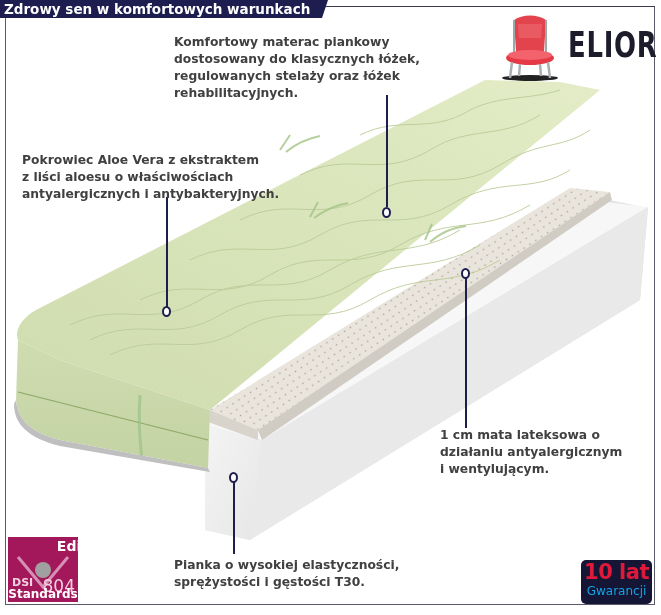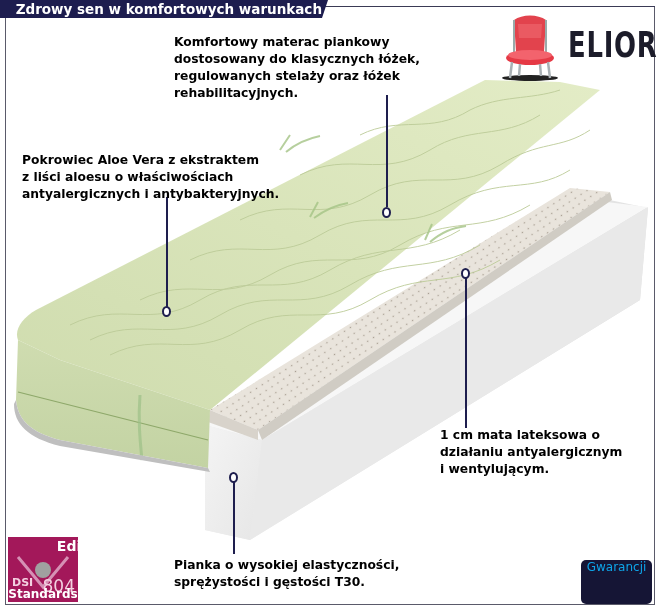--- a/index.html
+++ b/index.html
@@ -1,21 +1,21 @@
 <!DOCTYPE html>
 <html><head>
 <meta charset="utf-8">
 <style>
   html,body{margin:0;padding:0;background:#fff;}
   body{width:661px;height:615px;position:relative;overflow:hidden;font-family:"DejaVu Sans","Liberation Sans",sans-serif;}
   .frame{position:absolute;left:5px;top:6px;width:650px;height:599px;border:1px solid #5a5a6a;box-sizing:border-box;border-top:none;}
   .frame-top{position:absolute;left:325px;top:6px;width:330px;height:0;border-top:1px solid #3a3a55;}
-  .title-bar{position:absolute;left:0;top:0;height:18px;width:322px;background:#1d1d4f;color:#fff;font-weight:bold;font-size:13.5px;line-height:18px;padding-left:4px;box-sizing:border-box;white-space:nowrap;text-align:right;}
+  .title-bar{position:absolute;left:0;top:0;height:18px;width:322px;background:#1d1d4f;color:#fff;font-weight:bold;font-size:13.5px;line-height:18px;padding-left:4px;box-sizing:border-box;white-space:nowrap;}
   .title-bar:after{content:"";position:absolute;right:-6px;top:0;border-top:18px solid #1d1d4f;border-right:6px solid transparent;}
-  .callout{position:absolute;color:#000000;font-weight:bold;font-size:12.3px;line-height:17px;white-space:pre-line;}
+  .callout{position:absolute;color:#404040;font-weight:bold;font-size:12.3px;line-height:17px;white-space:pre-line;}
   .line{position:absolute;width:1.5px;background:#1e1e4e;}
   .dot{position:absolute;width:9px;height:11px;border:2.5px solid #1e1e4e;border-radius:50%;background:#fff;box-sizing:border-box;}
   .logo{position:absolute;left:492px;top:8px;width:150px;height:75px;}
   .logo-text{position:absolute;left:568px;top:24px;font-family:"DejaVu Sans","Liberation Sans",sans-serif;font-weight:bold;font-size:36px;letter-spacing:1px;color:#1c1c2a;transform:scaleX(0.72);transform-origin:left top;}
   .mattress{position:absolute;left:0;top:0;width:661px;height:615px;}
   .edinos{position:absolute;left:8px;top:537px;width:70px;height:65px;background:#a3185a;color:#fff;font-weight:bold;text-align:center;}
   .edinos .e-top{position:absolute;left:0;top:1px;width:100%;font-size:14px;padding-left:40px;}
   .edinos .e-dsi{position:absolute;left:4px;top:39px;font-size:11px;font-weight:bold;color:#f3d0e0;}
   .edinos .e-804{position:absolute;right:3px;top:39px;font-size:17px;font-weight:normal;color:#f3d0e0;}
   .edinos .e-bot{position:absolute;left:0;bottom:1px;width:100%;font-size:12px;}
@@ -133,14 +133,15 @@
   <svg style="position:absolute;left:8px;top:18px;" width="54" height="34" viewBox="0 0 54 34">
     <path d="M2,2 L27,32 L52,2" fill="none" stroke="#d690b4" stroke-width="3"></path>
     <circle cx="27" cy="15" r="8" fill="#a0a0a0"></circle>
   </svg>
   <span class="e-dsi">DSI</span>
   <span class="e-804">804</span>
   <span class="e-bot">Standards</span>
 </div>
 
 <div class="warranty">
+  <span class="w-top">10 lat</span>
   <span class="w-bot">Gwarancji</span>
 </div>
 
 </body></html>

